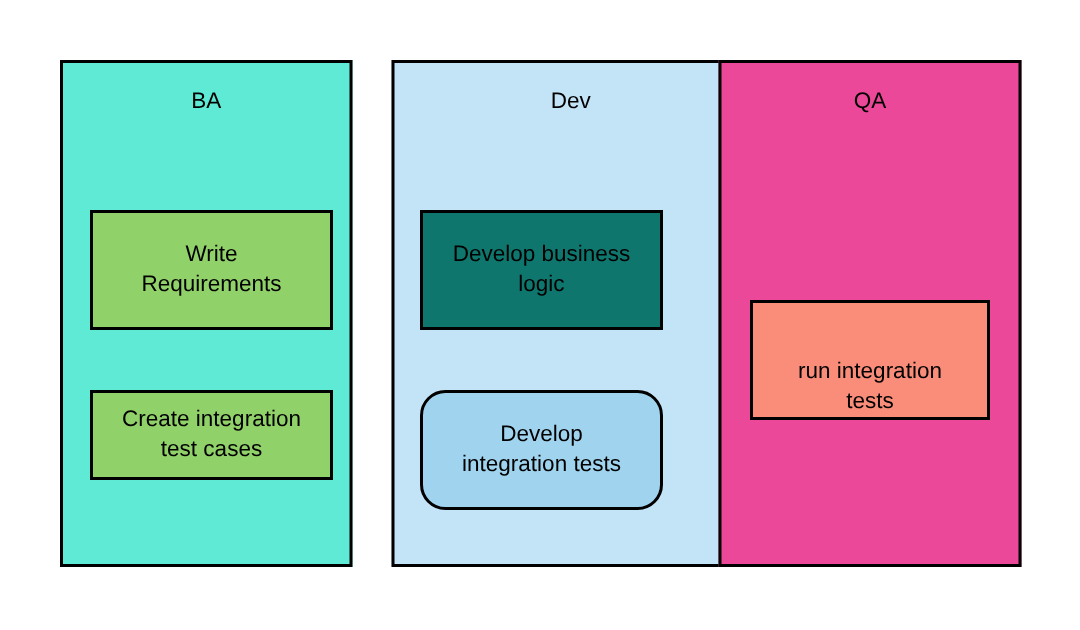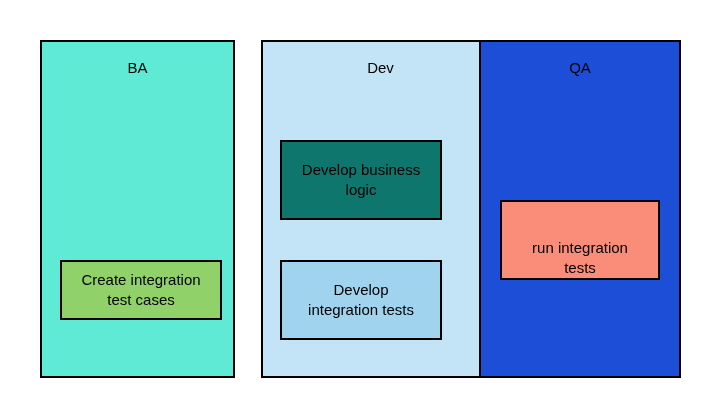--- a/index.html
+++ b/index.html
@@ -54,39 +54,43 @@
   .node-dev-2 { left: 17px; top: 218px; width: 162px; height: 80px; }
   .node-qa-1  { left: 19px; top: 158px; width: 160px; height: 80px; }
 </style>
 </head>
 <body>
 
 <div class="canvas">
 
   <div class="lane lane-ba" style="background-color: #5eead4;">
     <div class="lane-title">BA</div>
+    <div class="node node-ba-1" style="background-color: rgb(145, 209, 105);">
+      <span class="node-label">Write
+Requirements</span>
+    </div>
     <div class="node node-ba-2" style="background-color: rgb(145, 209, 105);">
       <span class="node-label">Create integration
 test cases</span>
     </div>
   </div>
 
   <div class="lane lane-dev" style="background-color: rgb(195, 227, 246);">
     <div class="lane-title">Dev</div>
     <div class="node node-dev-1" style="background-color: #0f766e;">
       <span class="node-label">Develop business
 logic</span>
     </div>
-    <div class="node node-dev-2" style="background-color: rgb(160, 211, 238);">
+    <div class="node node-dev-2" style="background-color: rgb(160, 211, 238); border-radius: 17px;">
       <span class="node-label">Develop
 integration tests</span>
     </div>
   </div>
 
-  <div class="lane lane-qa" style="background-color: #1d4ed8; padding-left: 21px;">
+  <div class="lane lane-qa" style="background-color: #ec4899; padding-left: 21px;">
     <div class="lane-title">QA</div>
     <div class="node node-qa-1" style="background-color: rgb(250, 141, 121); align-items: flex-end;">
       <span class="node-label">run integration
 tests</span>
     </div>
   </div>
 
 </div>
 
 </body></html>

